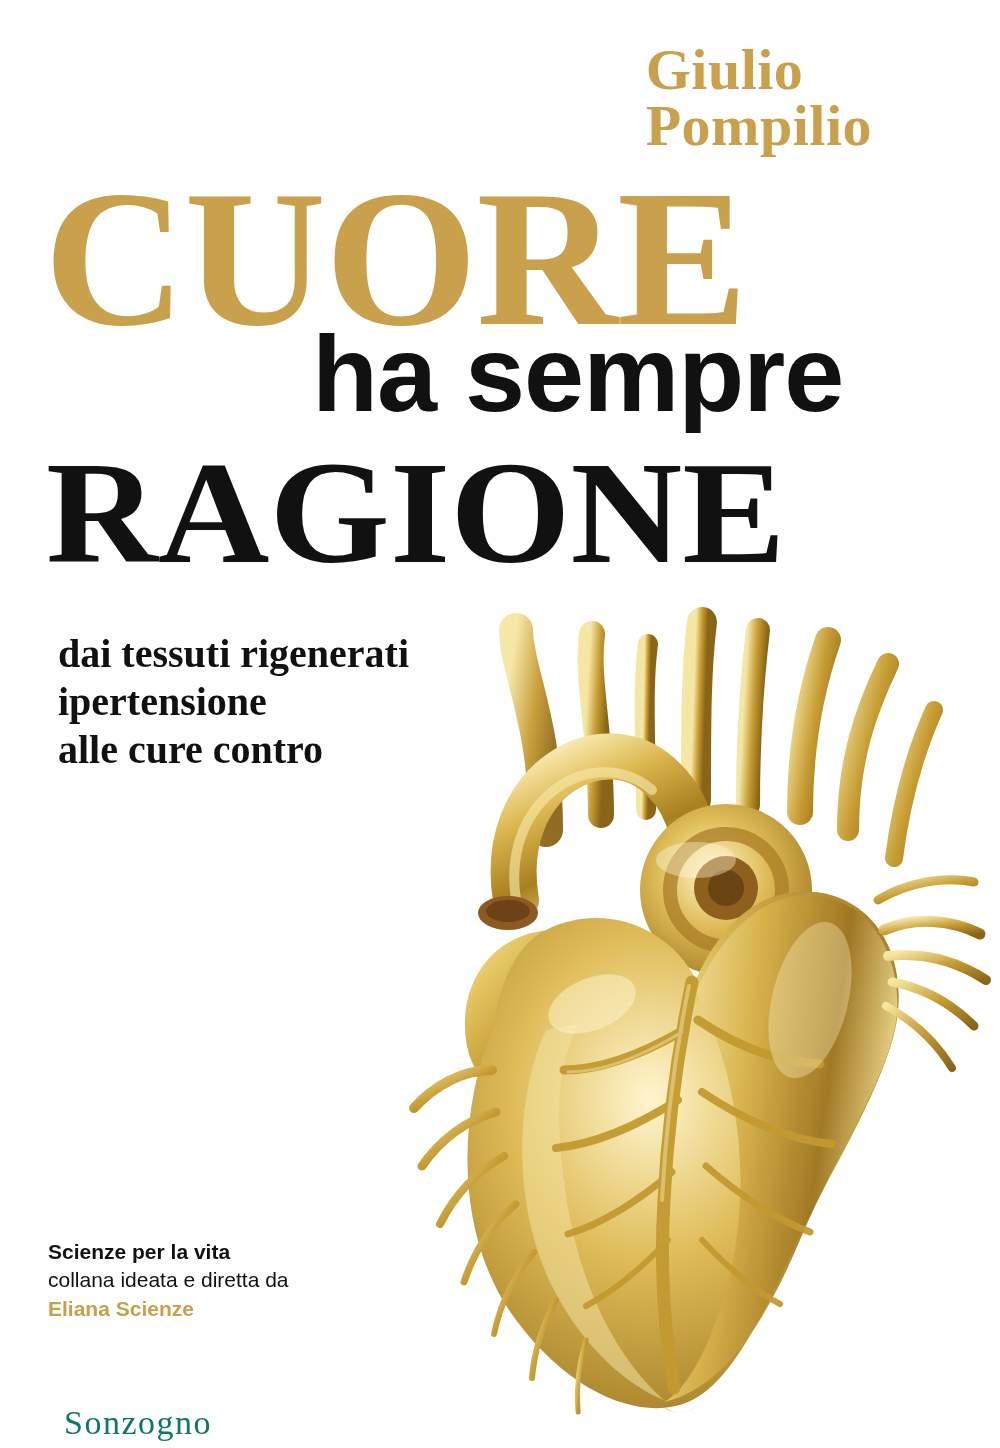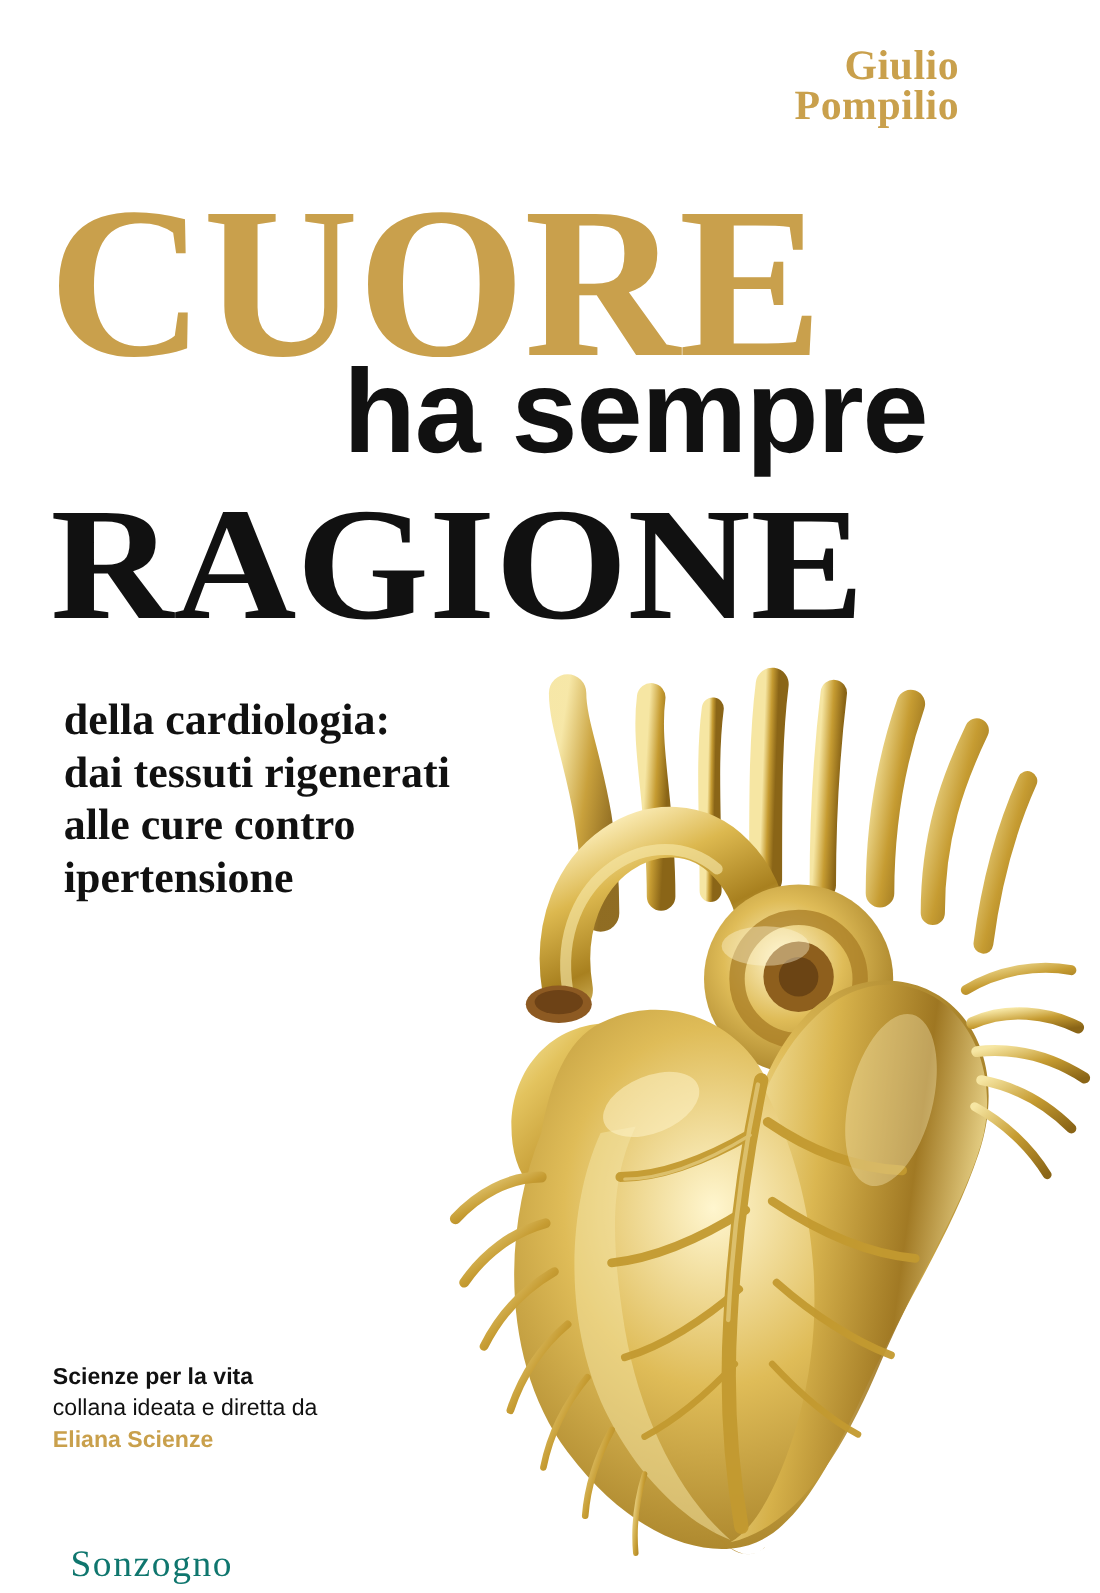--- a/index.html
+++ b/index.html
@@ -20,24 +20,24 @@
     position: absolute;
     inset: 0;
     background: #ffffff;
   }
 
   
   .author {
     position: absolute;
     top: 42px;
     right: 128px;
-    text-align: right;
-    font-family: "Liberation Serif", serif;
-    font-weight: bold;
-    font-size: 38px;
+    text-align: left;
+    font-family: "Liberation Serif", serif;
+    font-weight: bold;
+    font-size: 58px;
     line-height: 0.96;
     color: #c9a04c;
     letter-spacing: 0.5px;
   }
   .author .line { display: block; white-space: nowrap; }
 
   
   .title-il {
     position: absolute;
     top: 78px;
@@ -149,24 +149,23 @@
   <div class="author">
     <span class="line">Giulio</span>
     <span class="line">Pompilio</span>
   </div>
 
   <div class="title-cuore">CUORE</div>
   <div class="title-hasempre">ha sempre</div>
   <div class="title-ragione">RAGIONE</div>
 
   <div class="subtitle">
-    <span class="sline">della cardiologia:</span>
     <span class="sline">dai tessuti rigenerati</span>
+    <span class="sline">ipertensione</span>
     <span class="sline">alle cure contro</span>
-    <span class="sline">ipertensione</span>
   </div>
 
   <div class="heart-wrap">
     <svg viewBox="0 0 600 820" xmlns="http://www.w3.org/2000/svg" aria-hidden="true">
       <defs>
         <linearGradient id="goldA" x1="0" y1="0" x2="1" y2="1">
           <stop offset="0%" stop-color="#f7e9a8"></stop>
           <stop offset="22%" stop-color="#e3c35e"></stop>
           <stop offset="45%" stop-color="#c9a13a"></stop>
           <stop offset="65%" stop-color="#f3dd93"></stop>

